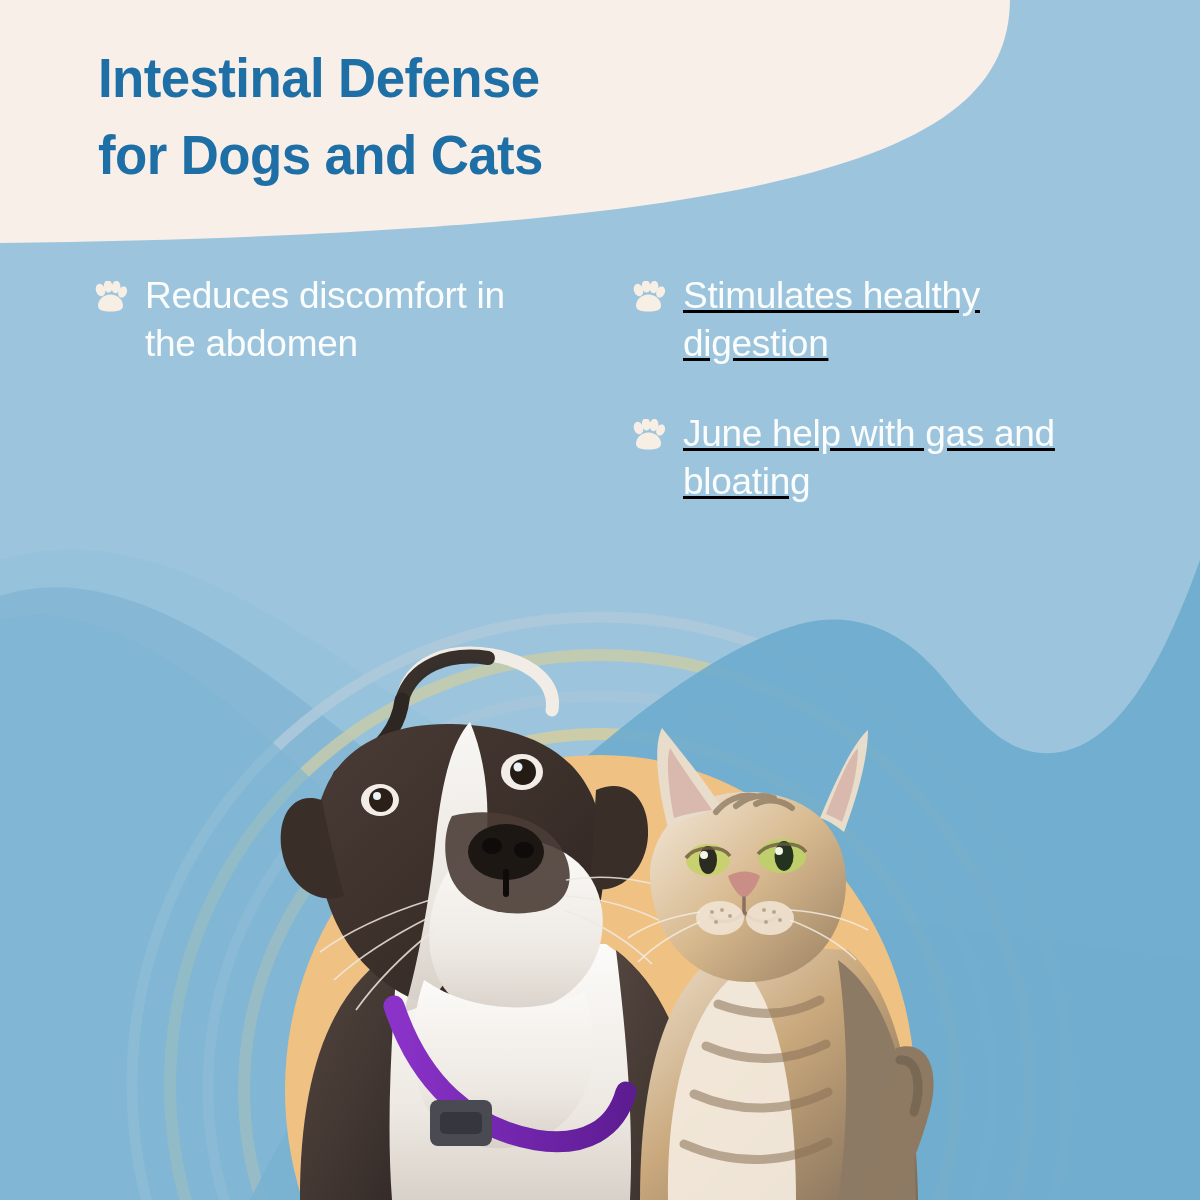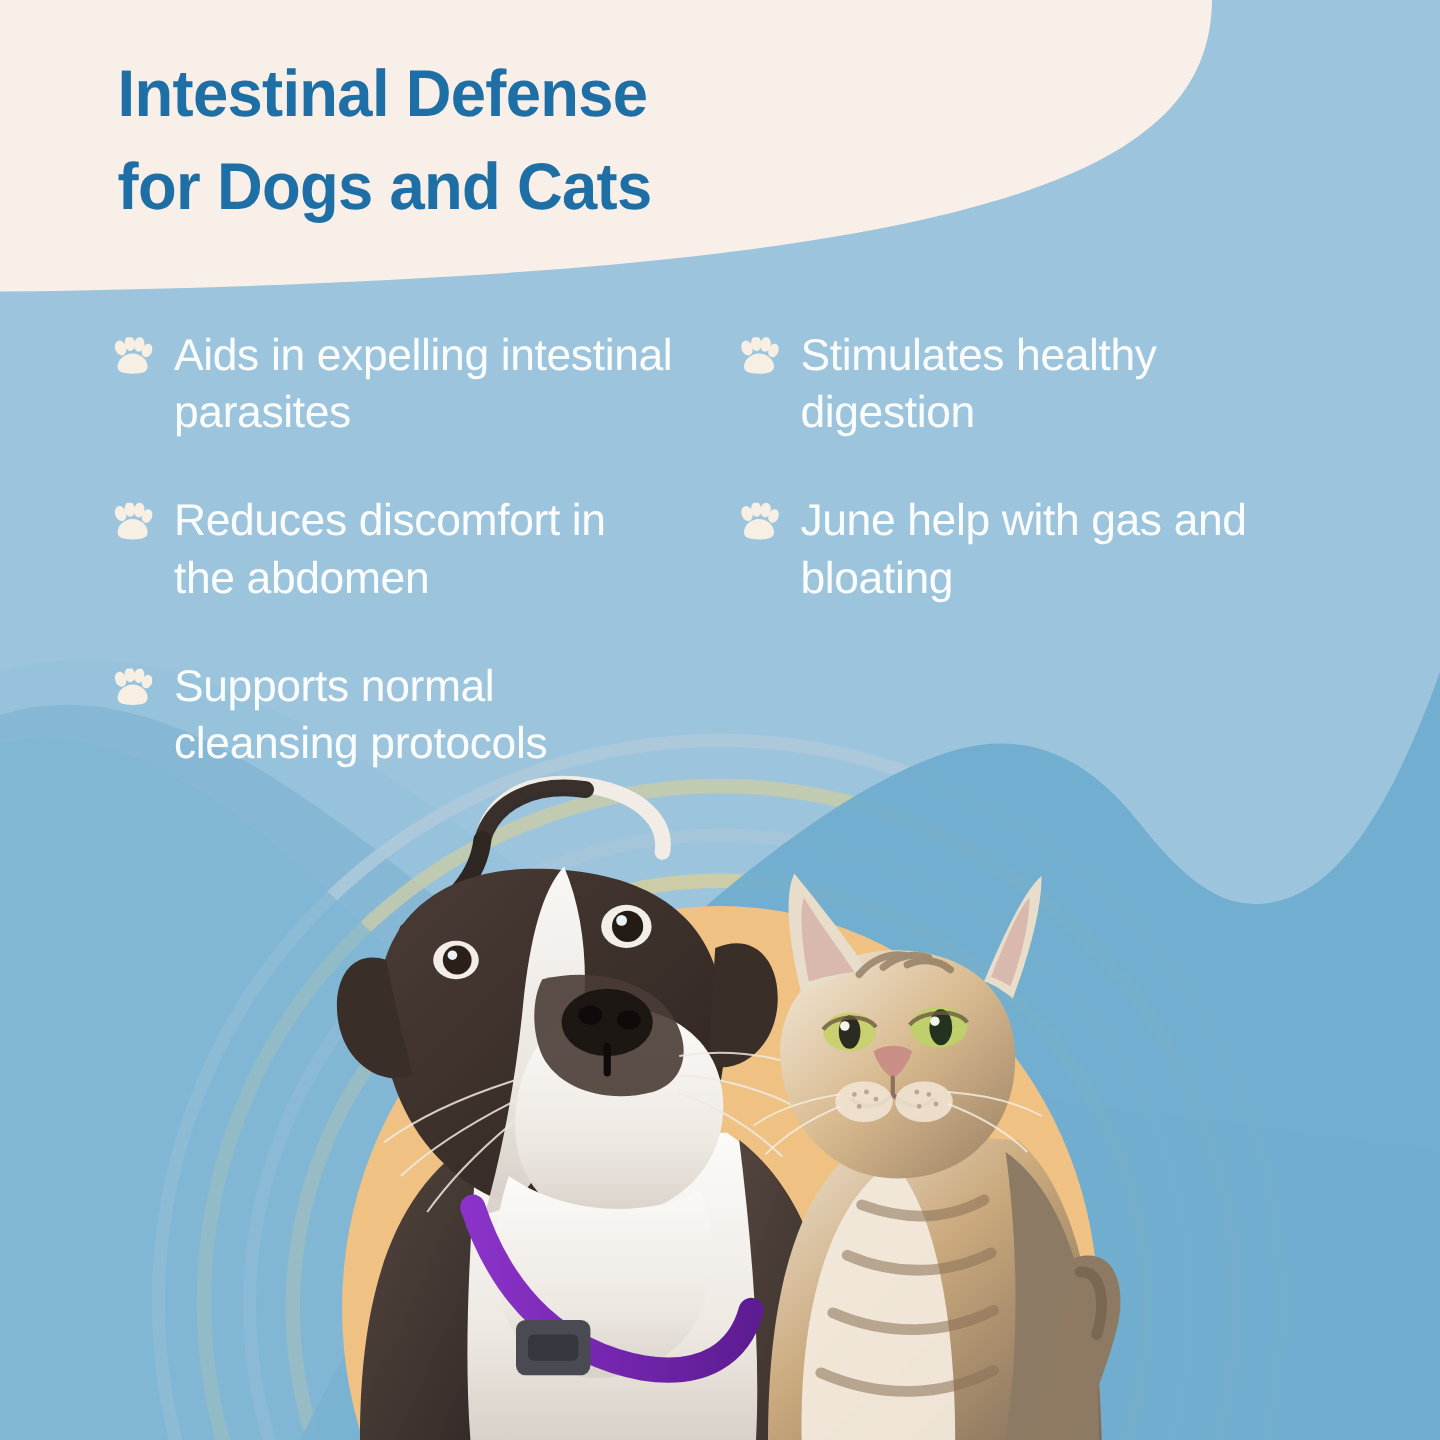--- a/index.html
+++ b/index.html
@@ -51,21 +51,21 @@
     left: 0;
     top: 272px;
     width: 1200px;
     z-index: 5;
   }
   .col {
     position: absolute;
     top: 0;
   }
   .col-left  { left: 93px;  width: 470px; }
-  .col-right { left: 615px; width: 450px; }
+  .col-right { left: 631px; width: 450px; text-decoration: underline; }
 
   .bullet {
     position: relative;
     display: block;
     padding-left: 52px;
     margin-bottom: 42px;
   }
   .bullet .paw {
     position: absolute;
     left: 0;
@@ -299,58 +299,34 @@
   </svg>
 
   <div class="title-block">
     <div class="title-line">Intestinal Defense</div>
     <div class="title-line">for Dogs and Cats</div>
   </div>
 
   <div class="benefits">
 
     <div class="col col-left">
-      <div class="bullet">
-        <span class="paw">
-          <svg viewBox="0 0 34 32">
-            <ellipse cx="7.5" cy="9" rx="4.6" ry="6.4" fill="#F8EFE4" transform="rotate(-18 7.5 9)"></ellipse>
-            <ellipse cx="15.2" cy="5.4" rx="4.3" ry="6.2" fill="#F8EFE4" transform="rotate(-6 15.2 5.4)"></ellipse>
-            <ellipse cx="23" cy="6" rx="4.3" ry="6.2" fill="#F8EFE4" transform="rotate(8 23 6)"></ellipse>
-            <ellipse cx="29.6" cy="11" rx="4.2" ry="5.8" fill="#F8EFE4" transform="rotate(22 29.6 11)"></ellipse>
-            <path d="M17.5,13.5 C24.5,13.5 30,19 30,24.5 C30,29 25.5,30.5 17.5,30.5 C9.5,30.5 5,29 5,24.5 C5,19 10.5,13.5 17.5,13.5 Z" fill="#F8EFE4"></path>
-          </svg>
-        </span>
-        <span class="btext">Aids in expelling intestinal parasites</span>
-      </div>
 
       <div class="bullet">
         <span class="paw">
           <svg viewBox="0 0 34 32">
             <ellipse cx="7.5" cy="9" rx="4.6" ry="6.4" fill="#F8EFE4" transform="rotate(-18 7.5 9)"></ellipse>
             <ellipse cx="15.2" cy="5.4" rx="4.3" ry="6.2" fill="#F8EFE4" transform="rotate(-6 15.2 5.4)"></ellipse>
             <ellipse cx="23" cy="6" rx="4.3" ry="6.2" fill="#F8EFE4" transform="rotate(8 23 6)"></ellipse>
             <ellipse cx="29.6" cy="11" rx="4.2" ry="5.8" fill="#F8EFE4" transform="rotate(22 29.6 11)"></ellipse>
             <path d="M17.5,13.5 C24.5,13.5 30,19 30,24.5 C30,29 25.5,30.5 17.5,30.5 C9.5,30.5 5,29 5,24.5 C5,19 10.5,13.5 17.5,13.5 Z" fill="#F8EFE4"></path>
           </svg>
         </span>
         <span class="btext">Reduces discomfort in the abdomen</span>
       </div>
 
-      <div class="bullet">
-        <span class="paw">
-          <svg viewBox="0 0 34 32">
-            <ellipse cx="7.5" cy="9" rx="4.6" ry="6.4" fill="#F8EFE4" transform="rotate(-18 7.5 9)"></ellipse>
-            <ellipse cx="15.2" cy="5.4" rx="4.3" ry="6.2" fill="#F8EFE4" transform="rotate(-6 15.2 5.4)"></ellipse>
-            <ellipse cx="23" cy="6" rx="4.3" ry="6.2" fill="#F8EFE4" transform="rotate(8 23 6)"></ellipse>
-            <ellipse cx="29.6" cy="11" rx="4.2" ry="5.8" fill="#F8EFE4" transform="rotate(22 29.6 11)"></ellipse>
-            <path d="M17.5,13.5 C24.5,13.5 30,19 30,24.5 C30,29 25.5,30.5 17.5,30.5 C9.5,30.5 5,29 5,24.5 C5,19 10.5,13.5 17.5,13.5 Z" fill="#F8EFE4"></path>
-          </svg>
-        </span>
-        <span class="btext">Supports normal cleansing protocols</span>
-      </div>
     </div>
 
     <div class="col col-right">
       <div class="bullet">
         <span class="paw">
           <svg viewBox="0 0 34 32">
             <ellipse cx="7.5" cy="9" rx="4.6" ry="6.4" fill="#F8EFE4" transform="rotate(-18 7.5 9)"></ellipse>
             <ellipse cx="15.2" cy="5.4" rx="4.3" ry="6.2" fill="#F8EFE4" transform="rotate(-6 15.2 5.4)"></ellipse>
             <ellipse cx="23" cy="6" rx="4.3" ry="6.2" fill="#F8EFE4" transform="rotate(8 23 6)"></ellipse>
             <ellipse cx="29.6" cy="11" rx="4.2" ry="5.8" fill="#F8EFE4" transform="rotate(22 29.6 11)"></ellipse>

